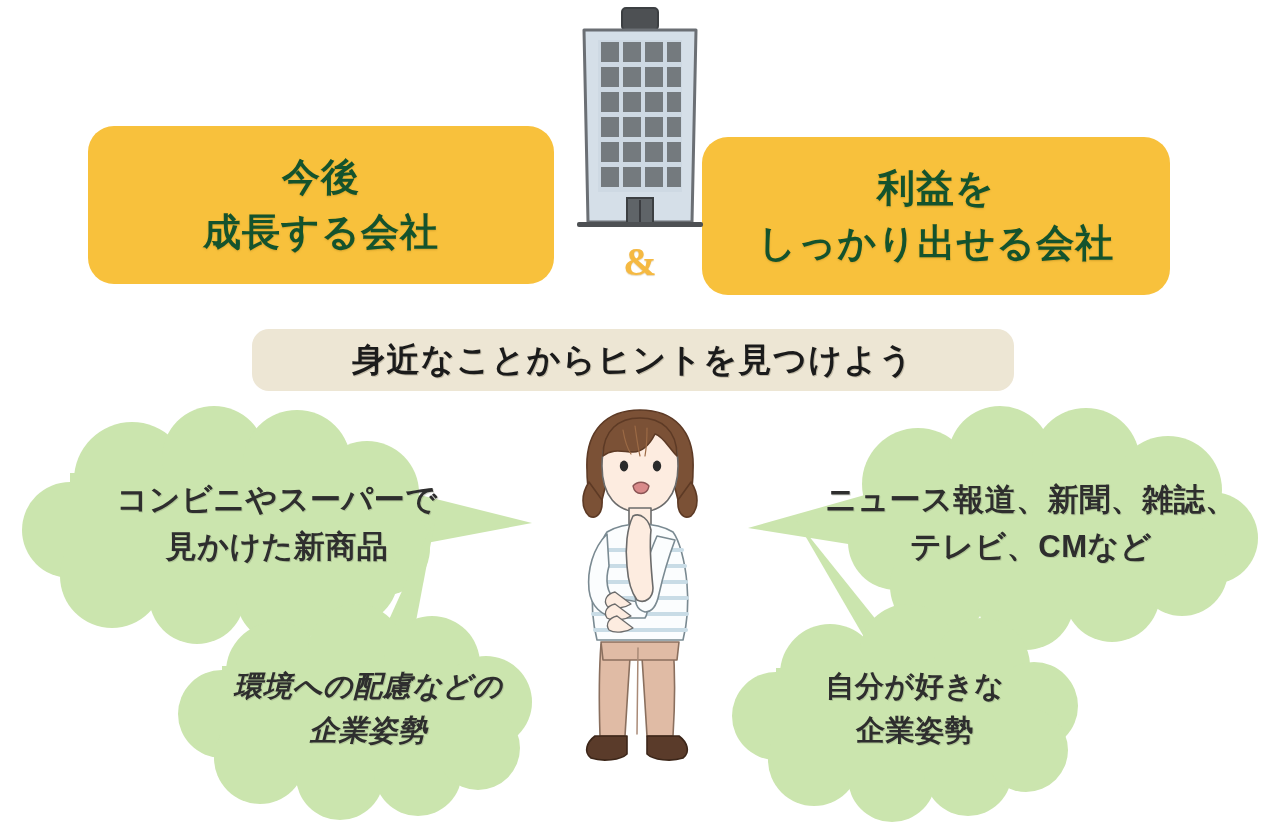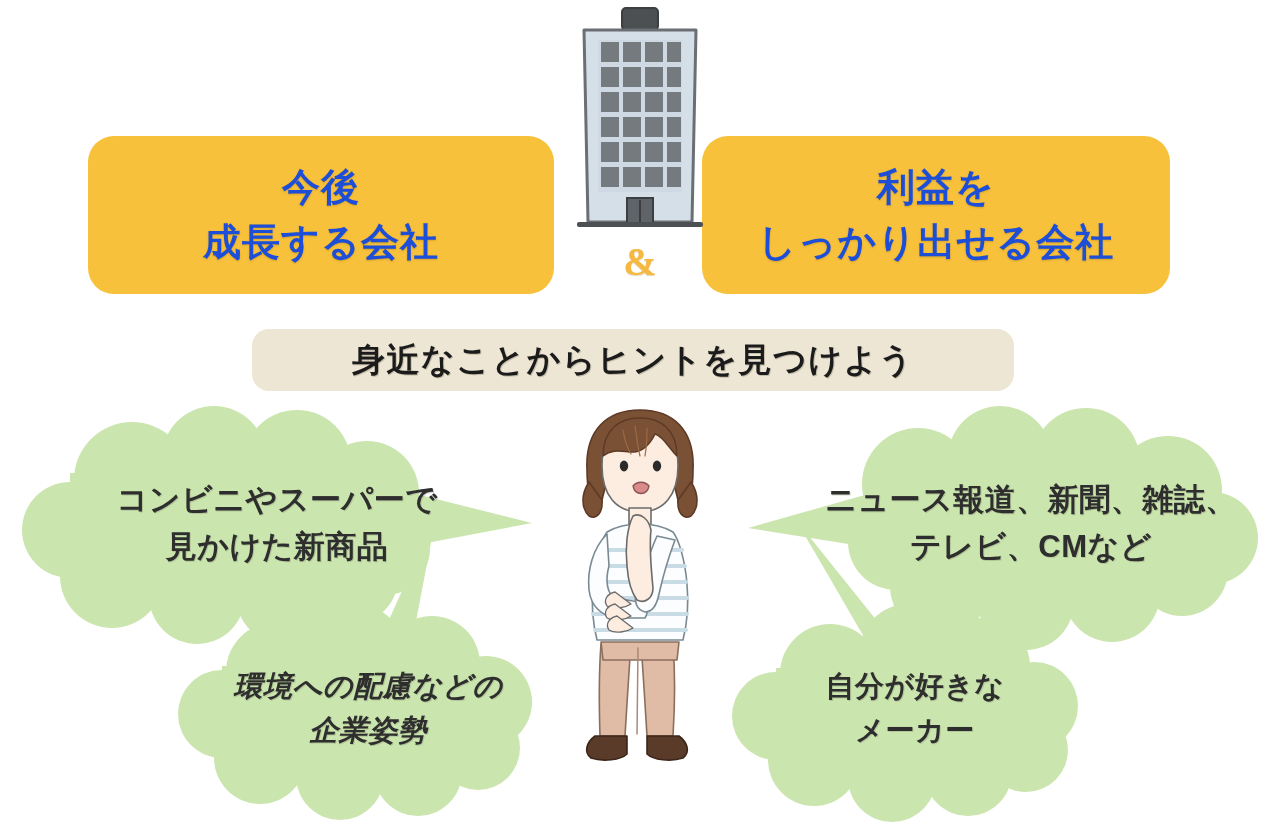--- a/index.html
+++ b/index.html
@@ -21,32 +21,31 @@
 
   
   .pill {
     position: absolute;
     border-radius: 26px;
     background: #f8c13c;
     display: flex;
     align-items: center;
     justify-content: center;
     text-align: center;
-    color: #1d4ed8;
+    color: #14532d;
     font-weight: bold;
     font-size: 38px;
     line-height: 1.45;
     letter-spacing: 1px;
     text-shadow: 0 1px 2px rgba(150,105,10,.35);
     box-sizing: border-box;
     padding: 6px 14px;
-    margin-top: 10px;
   }
   #pill-left  { left: 88px;  top: 126px; width: 466px; height: 158px; }
-  #pill-right { left: 702px; top: 126px; width: 468px; height: 158px; }
+  #pill-right { left: 702px; top: 137px; width: 468px; height: 158px; }
   .pill .lines { white-space: pre-line; }
 
   
   #building-wrap {
     position: absolute;
     left: 565px;
     top: 2px;
     width: 150px;
     height: 300px;
   }
@@ -261,21 +260,21 @@
         <circle cx="308" cy="90" r="44"></circle>
         <circle cx="50" cy="100" r="44"></circle>
         <circle cx="88" cy="144" r="46"></circle>
         <circle cx="166" cy="162" r="44"></circle>
         <circle cx="242" cy="156" r="44"></circle>
         <circle cx="300" cy="134" r="42"></circle>
         <rect x="50" y="52" width="258" height="104"></rect>
       </g>
     </svg>
     <div class="cloud-text">自分が好きな
-メーカー</div>
+企業姿勢</div>
   </div>
 
   <div id="person">
     <svg width="190" height="372" viewBox="0 0 190 372">
       <g stroke="#5a5a5a" stroke-width="1.6" stroke-linejoin="round" stroke-linecap="round">
 
         <path d="M42 62 C40 22 62 2 95 2 C128 2 150 22 148 62
                  C148 84 143 98 136 104 L128 72 L62 72 L54 104
                  C47 98 42 84 42 62 Z" fill="#7b5136" stroke="#5d3a25"></path>
 

